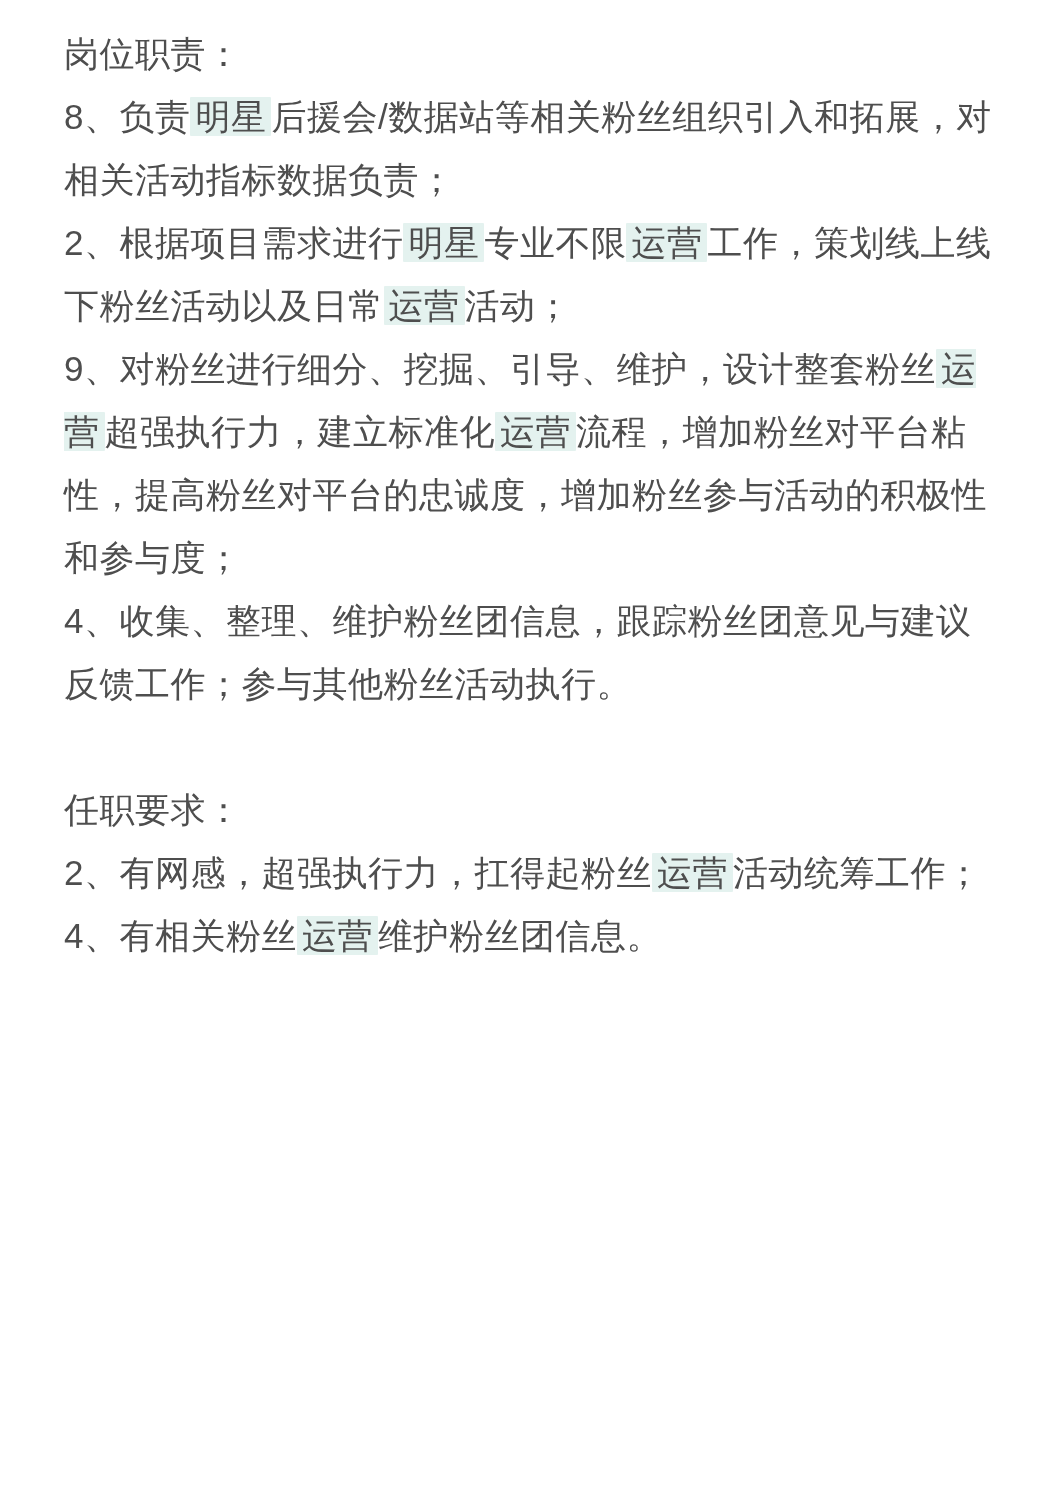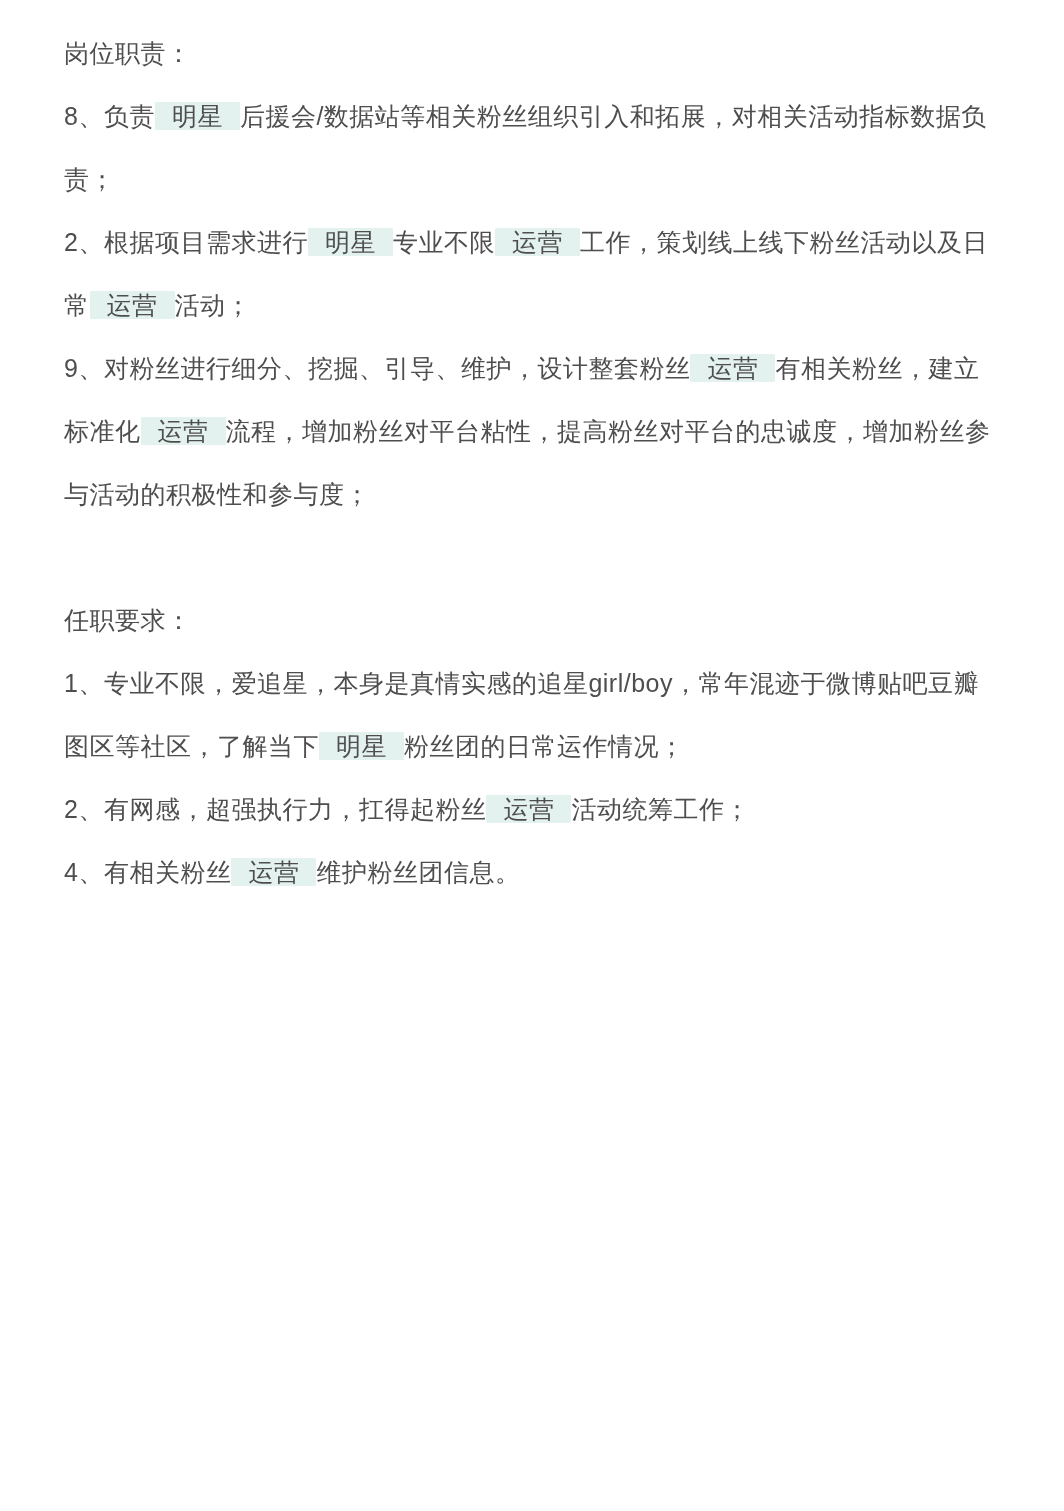--- a/index.html
+++ b/index.html
@@ -17,56 +17,56 @@
     box-sizing: border-box;
     width: 1064px;
     min-height: 1511px;
     padding: 22px 60px 20px 64px;
     background: #ffffff;
   }
   .doc-section {
     margin: 0;
   }
   .para {
-    font-size: 25px;
+    font-size: 35px;
     line-height: 63px;
     letter-spacing: 0.5px;
     color: #4e4e4e;
     margin: 0;
     font-weight: 400;
     text-align: left;
     word-break: break-word;
   }
   .para.heading {
     color: #4e4e4e;
   }
   .spacer {
     height: 63px;
   }
   mark.hl {
     background: #e4f2ef;
     color: #4e4e4e;
-    padding: 0 17px;
+    padding: 0 5px;
     border-radius: 1px;
   }
 </style>
 </head>
 <body>
 
 <div class="page">
 
   <div class="doc-section">
     <p class="para heading">岗位职责：</p>
     <p class="para"><span>8、负责</span><mark class="hl">明星</mark><span>后援会/数据站等相关粉丝组织引入和拓展，对相关活动指标数据负责；</span></p>
     <p class="para"><span>2、根据项目需求进行</span><mark class="hl">明星</mark><span>专业不限</span><mark class="hl">运营</mark><span>工作，策划线上线下粉丝活动以及日常</span><mark class="hl">运营</mark><span>活动；</span></p>
-    <p class="para"><span>9、对粉丝进行细分、挖掘、引导、维护，设计整套粉丝</span><mark class="hl">运营</mark><span>有相关粉丝，建立标准化</span><mark class="hl">运营</mark><span>流程，增加粉丝对平台粘性，提高粉丝对平台的忠诚度，增加粉丝参与活动的积极性和参与度；</span></p>
+    <p class="para"><span>9、对粉丝进行细分、挖掘、引导、维护，设计整套粉丝</span><mark class="hl">运营</mark><span>超强执行力，建立标准化</span><mark class="hl">运营</mark><span>流程，增加粉丝对平台粘性，提高粉丝对平台的忠诚度，增加粉丝参与活动的积极性和参与度；</span></p>
+    <p class="para"><span>4、收集、整理、维护粉丝团信息，跟踪粉丝团意见与建议反馈工作；参与其他粉丝活动执行。</span></p>
   </div>
 
   <div class="spacer"></div>
 
   <div class="doc-section">
     <p class="para heading">任职要求：</p>
-    <p class="para"><span>1、专业不限，爱追星，本身是真情实感的追星girl/boy，常年混迹于微博贴吧豆瓣图区等社区，了解当下</span><mark class="hl">明星</mark><span>粉丝团的日常运作情况；</span></p>
     <p class="para"><span>2、有网感，超强执行力，扛得起粉丝</span><mark class="hl">运营</mark><span>活动统筹工作；</span></p>
     <p class="para"><span>4、有相关粉丝</span><mark class="hl">运营</mark><span>维护粉丝团信息。</span></p>
   </div>
 
 </div>
 
 </body></html>

